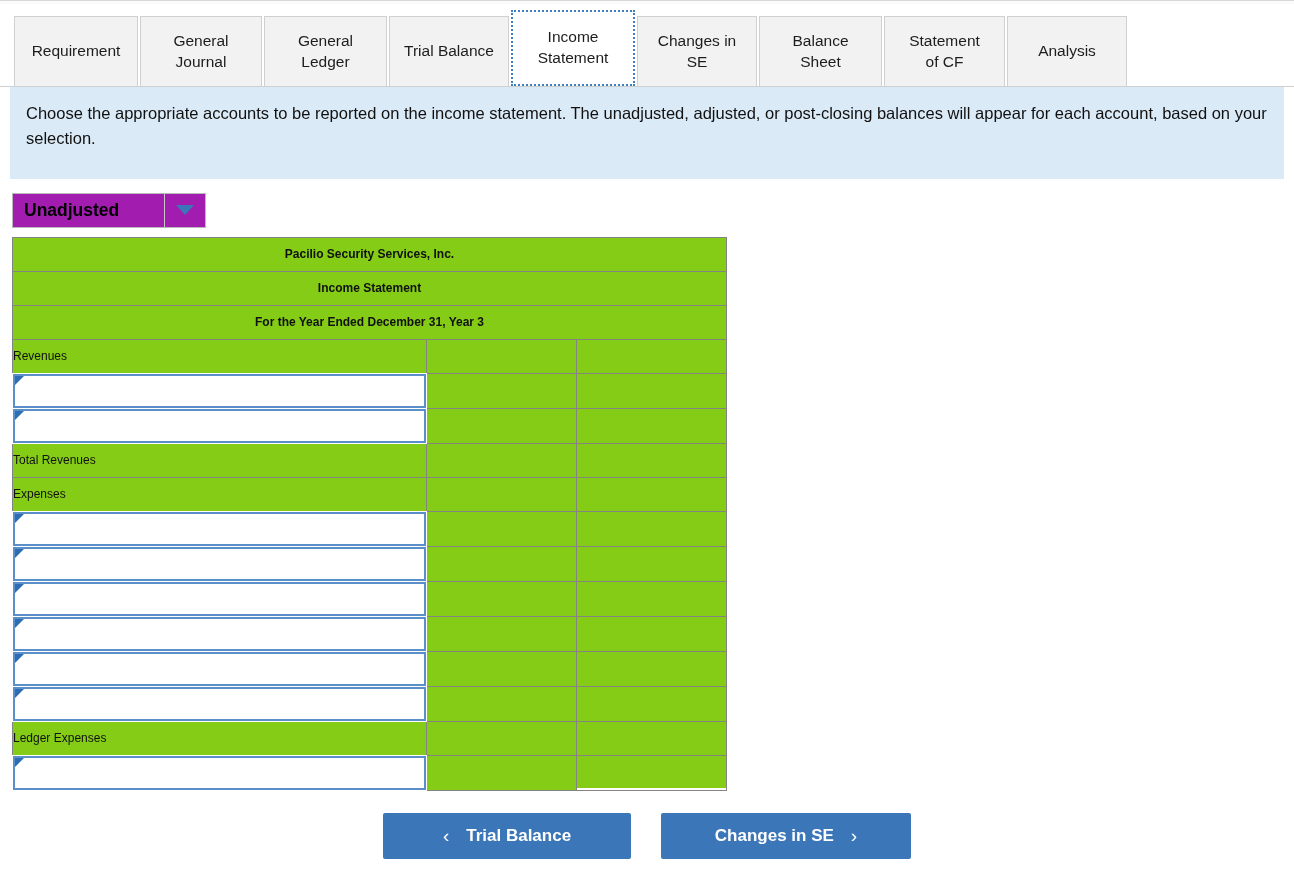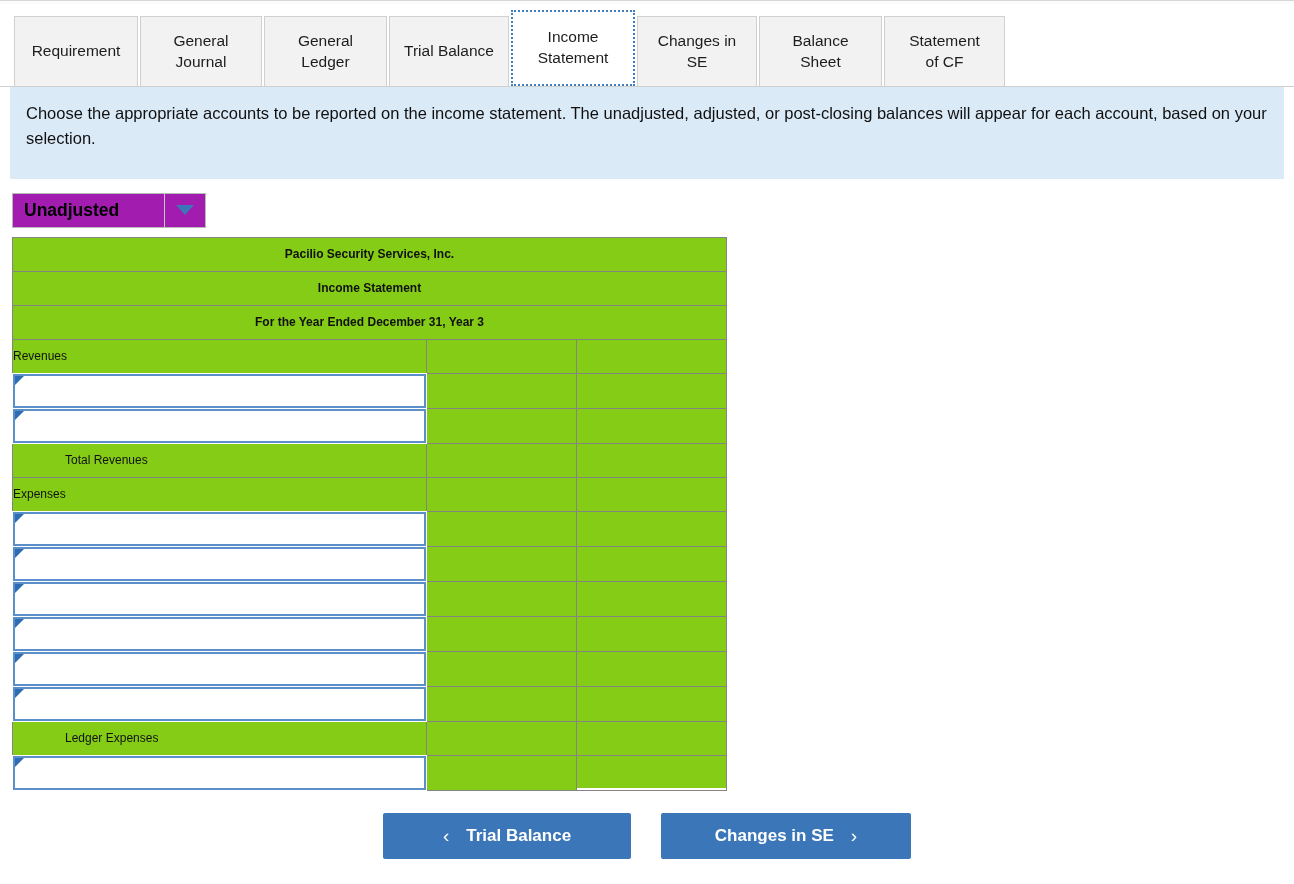--- a/index.html
+++ b/index.html
@@ -142,21 +142,20 @@
     text-align: center;
     font-weight: bold;
     font-size: 16.5px;
     color: #0d0d0d;
     height: 35px;
   }
   td.label {
     padding-left: 5px;
   }
   td.label.indent {
-    padding-left: 52px;
     margin-top: 48px;
   }
   td.cell-input {
     padding: 0;
     border: none;
   }
   
   .acct-box {
     position: relative;
     display: block;
@@ -222,20 +221,21 @@
 Ledger</div>
       <div class="tab tab-w-tb">Trial Balance</div>
       <div class="tab tab-w-is active">Income
 Statement</div>
       <div class="tab tab-w-cse">Changes in
 SE</div>
       <div class="tab tab-w-bs">Balance
 Sheet</div>
       <div class="tab tab-w-scf">Statement
 of CF</div>
+      <div class="tab tab-w-an">Analysis</div>
     </div>
 </div>
 
 <div class="banner">
   <span>Choose the appropriate accounts to be reported on the income statement. The unadjusted, adjusted, or post-closing balances will appear for each account, based on your selection.</span>
 </div>
 
 <div class="selector-row">
   <div class="selector">
     <div class="selector-value">Unadjusted</div>

